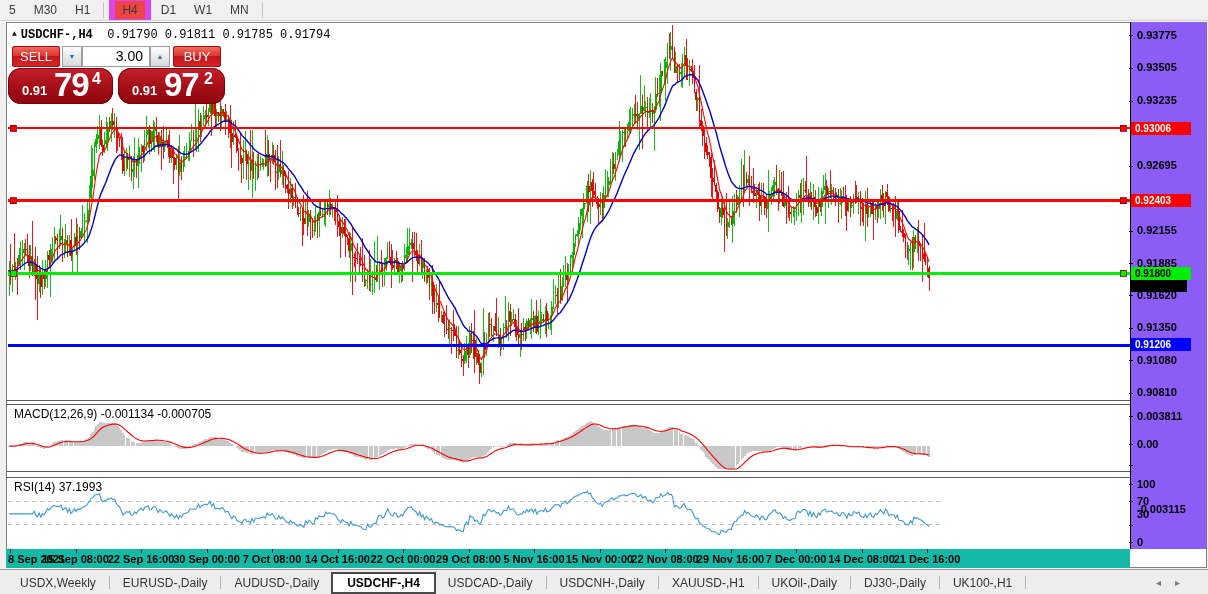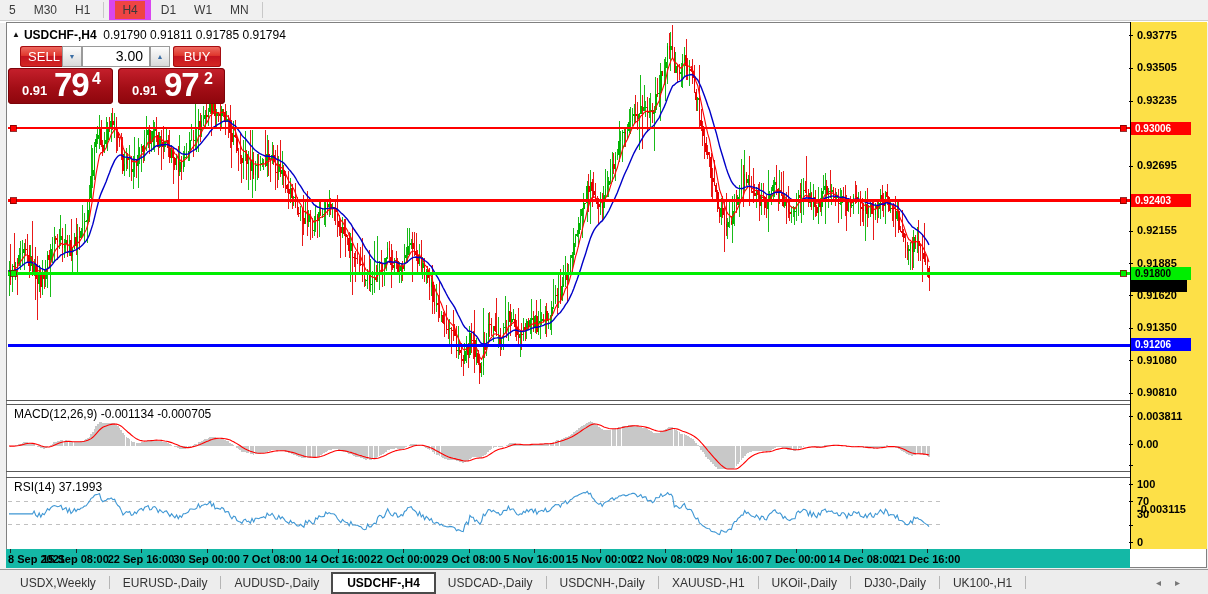--- a/index.html
+++ b/index.html
@@ -12,49 +12,49 @@
   .tf-btn{padding:2px 7px;margin:0 1px;border:1px solid transparent;cursor:default;}
   .tf-btn.active{background:#ef4444;border:6px solid #d946ef;}
   .tf-sep{width:1px;height:16px;background:#c8c8c8;margin:0 4px;}
   #toolbar-groove{position:absolute;left:0;top:20px;width:1208px;height:2px;
                   border-top:1px solid #cfcfcf;background:#fff;}
   
   #chart-window{position:absolute;left:6px;top:22px;width:1201px;height:546px;background:#fff;
                 border-left:1px solid #808080;border-top:1px solid #808080;border-bottom:1px solid #808080;border-right:1px solid #808080;box-sizing:border-box;}
   .pane-sep{position:absolute;left:6px;width:1124px;height:1px;background:#5a5a5a;}
   #axis-vline{position:absolute;left:1130px;top:22px;width:1px;height:527px;background:#000;}
-  #chart-title{position:absolute;left:12px;top:28px;font-size:12px;color:#000;z-index:6;}
+  #chart-title{position:absolute;left:12px;top:28px;font-size:12px;color:#000;z-index:6;font-family:Liberation Mono, monospace;}
   #chart-title .tri{font-size:8px;vertical-align:2px;margin-right:4px;color:#111;}
   #chart-title b{font-weight:700;}
   svg{position:absolute;shape-rendering:crispEdges;}
   
   #trade-panel{position:absolute;left:8px;top:45px;width:218px;height:59px;z-index:5;}
   .tp-btn{position:absolute;top:1px;height:21px;line-height:21px;text-align:center;color:#fff;
           font-size:13px;border-radius:3px;
           background:linear-gradient(180deg,#ef7066 0%,#e0382e 45%,#c41420 50%,#d62823 100%);
           box-shadow:inset 0 0 0 1px #a50d12;cursor:pointer;}
-  #sell-btn{left:4px;width:48px;margin-left:8px;}
+  #sell-btn{left:4px;width:48px;}
   #buy-btn{left:165px;width:48px;}
   .spin-btn{position:absolute;top:1px;width:20px;height:21px;background:linear-gradient(#fdfdfd,#d9d9d9);
             border:1px solid #9a9a9a;box-sizing:border-box;text-align:center;line-height:19px;
             font-size:7px;color:#3b6ea5;cursor:pointer;}
   #vol-down{left:54px;}
   #vol-up{left:142px;}
   #vol-box{position:absolute;left:74px;top:1px;width:68px;height:21px;background:#fff;border:1px solid #9a9a9a;
            box-sizing:border-box;font-size:14px;color:#000;text-align:right;line-height:19px;padding-right:6px;cursor:text;}
-  .price-box{position:absolute;top:23px;width:105px;height:36px;border-radius:4px;color:#fff;
+  .price-box{position:absolute;top:23px;width:105px;height:36px;border-radius:13px;color:#fff;
              background:linear-gradient(180deg,#c6202c 0%,#a30e16 55%,#8d060c 100%);
              box-shadow:inset 0 0 0 1px #7c040a;cursor:pointer;}
   #sell-price-box{left:0px;}
   #buy-price-box{left:110px;width:107px;}
   .pb-small{position:absolute;left:14px;bottom:6px;font-size:13px;font-weight:700;}
   .pb-big{position:absolute;left:46px;top:-2px;font-size:33px;font-weight:700;letter-spacing:-1px;}
   .pb-sup{position:absolute;right:12px;top:2px;font-size:16px;font-weight:700;}
   
-  #price-axis{position:absolute;left:1131px;top:22px;width:76px;height:527px;background:#fde047;}
+  #price-axis{position:absolute;left:1131px;top:22px;width:76px;height:527px;background:#8b5cf6;}
   .p-tick{position:absolute;left:-2px;width:4px;height:1px;background:#000;}
   .p-lbl{position:absolute;left:6px;font-size:11px;font-weight:700;color:#000;white-space:nowrap;}
   .p-badge{position:absolute;left:0px;width:56px;height:13px;font-size:10px;font-weight:700;
            line-height:13px;padding-left:4px;z-index:3;}
   #cur-price-strip{position:absolute;left:0px;width:56px;height:12px;background:#000;z-index:2;}
   .ind-lbl{position:absolute;font-size:12px;color:#000;z-index:4;}
   
   #time-axis{position:absolute;left:6px;top:549px;width:1124px;height:19px;background:#14b8a6;}
   .t-tick{position:absolute;top:0;width:1px;height:4px;background:#222;}
   .t-lbl{position:absolute;top:4px;font-size:11px;font-weight:700;color:#000;white-space:nowrap;transform:translateX(-50%);}

